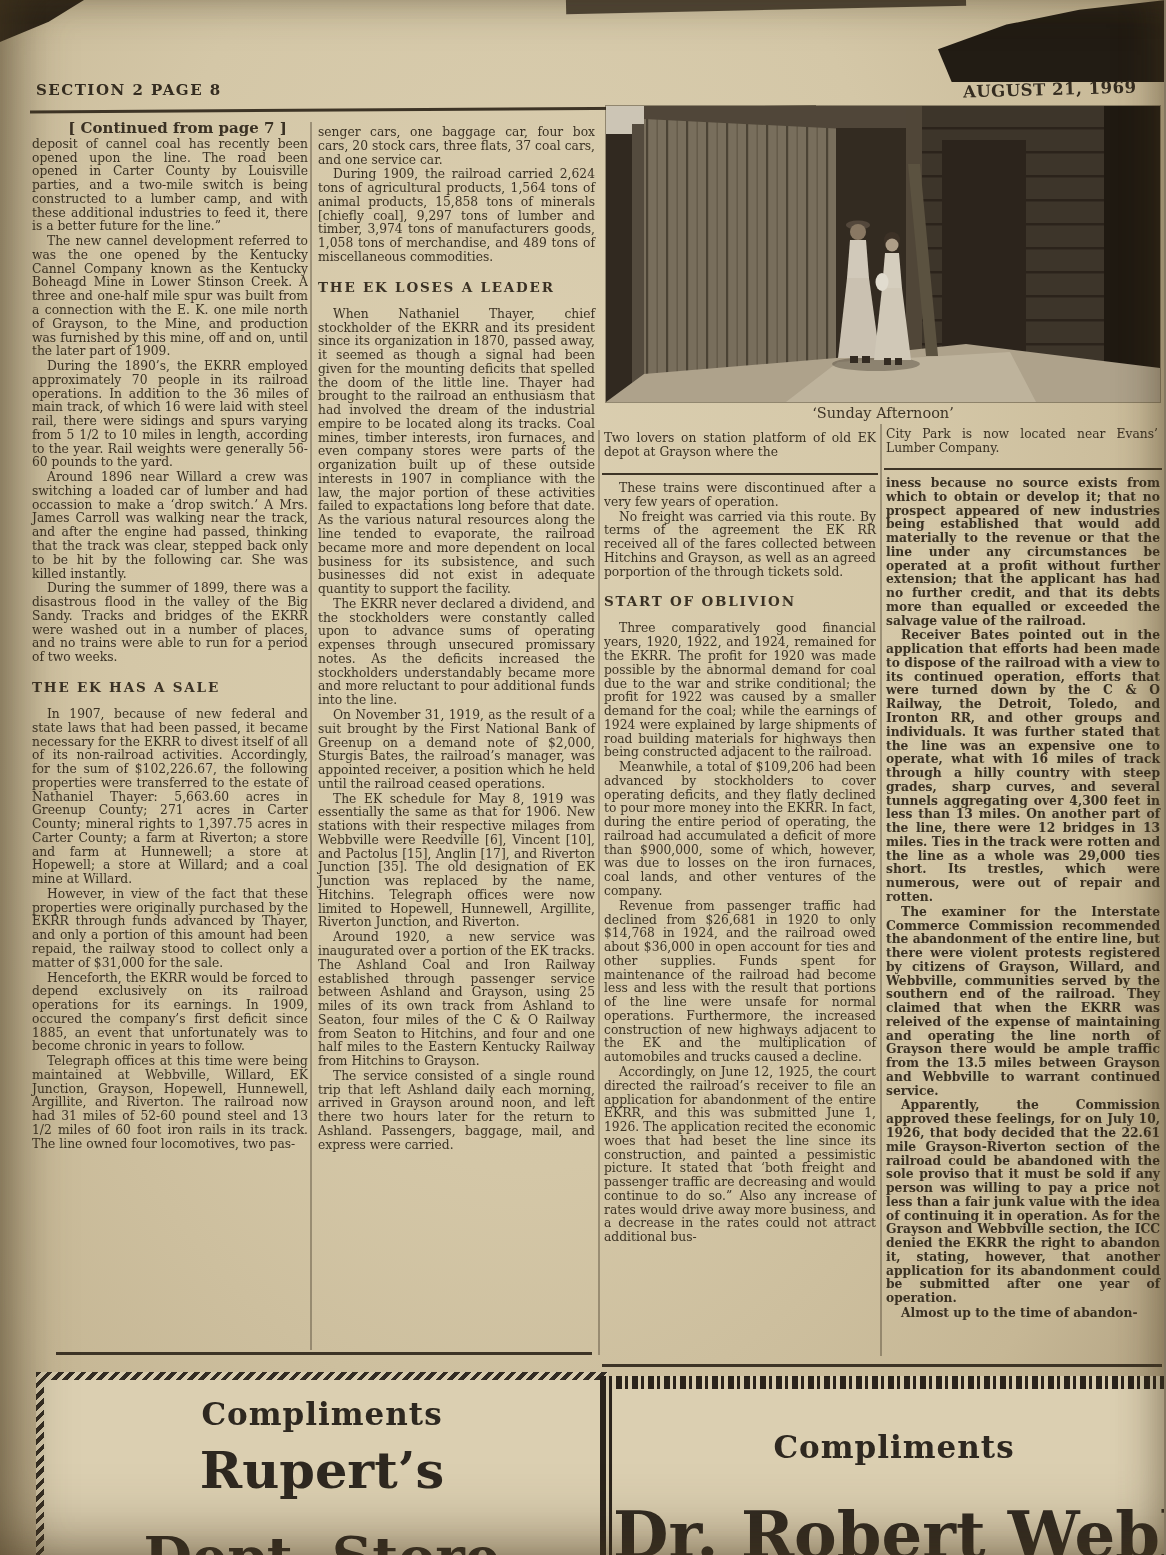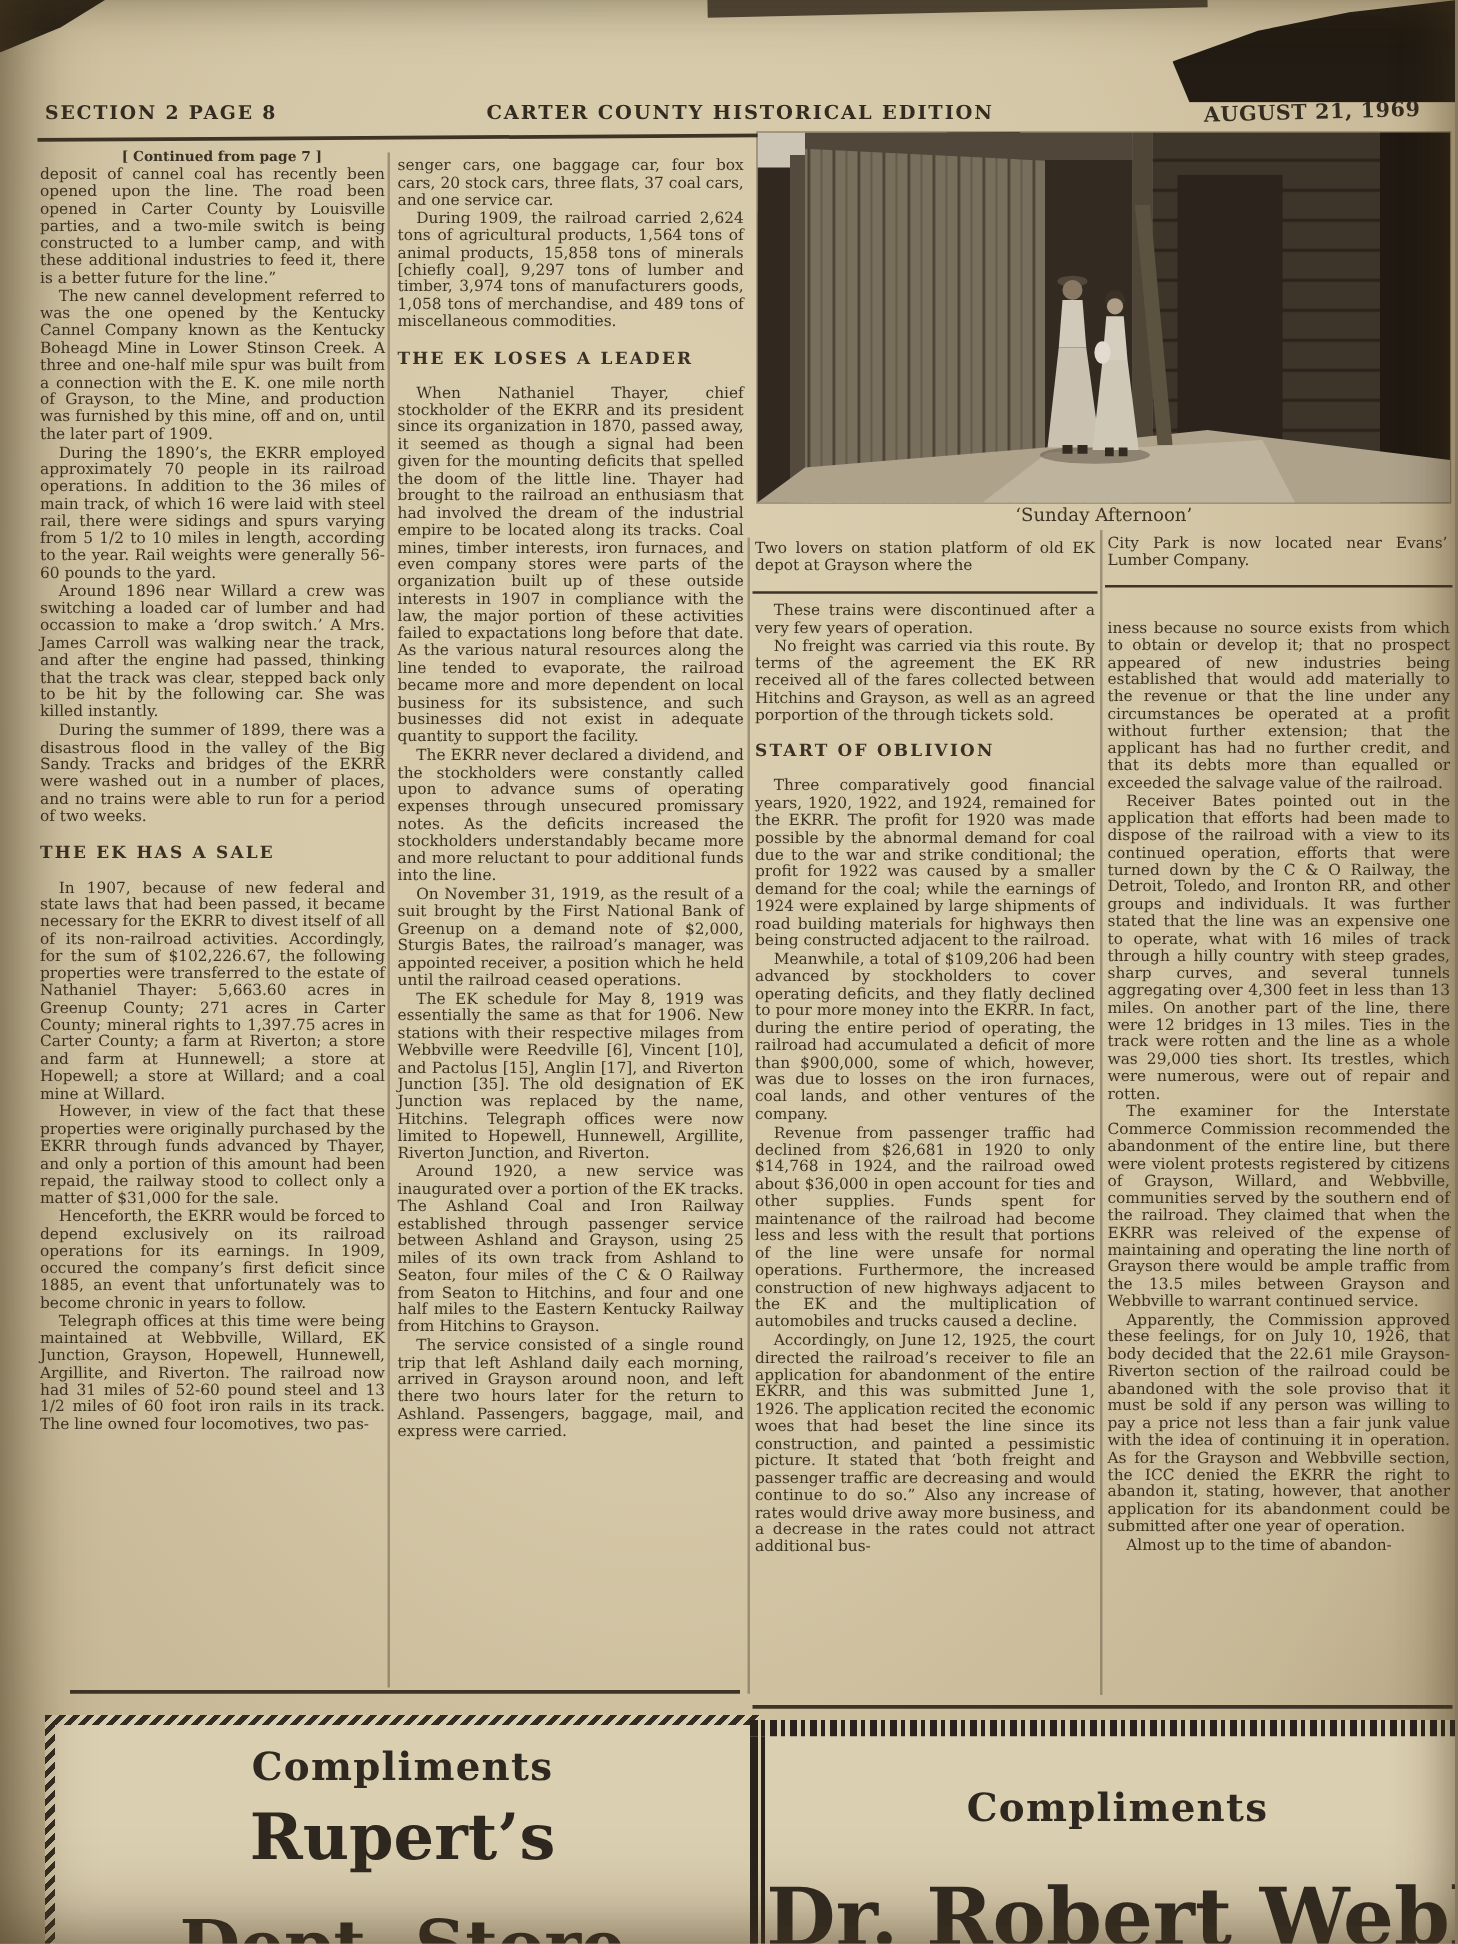--- a/index.html
+++ b/index.html
@@ -39,25 +39,25 @@
   #v1{left:310px;top:122px;height:1228px;}
   #v2{left:598px;top:430px;height:925px;}
   #v3{left:880px;top:424px;height:932px;}
   
   .col{position:absolute;text-align:justify;font-size:12.3px;line-height:1.12;
     color:rgba(44,36,24,.92);text-rendering:optimizeLegibility;}
   .col p{margin:0 0 1px 0;text-indent:15px;}
   .col p.noindent{text-indent:0;}
   .subhead{margin:15px 0 13px;text-align:left;font-size:13.5px;font-weight:bold;
     letter-spacing:1.8px;text-indent:0;}
-  .continued{text-align:center;font-weight:bold;font-size:11px;margin:0 0 9px;text-indent:0;}
+  .continued{text-align:center;font-weight:bold;font-size:15px;margin:0 0 9px;text-indent:0;}
   #col1{left:32px;top:120px;width:276px;}
   #col2{left:318px;top:126px;width:277px;}
   #col3{left:604px;top:482px;width:272px;}
-  #col4{left:886px;top:496px;width:274px;}
+  #col4{left:886px;top:476px;width:274px;font-weight:bold;}
   
   .photo-wrap{position:absolute;left:606px;top:106px;width:554px;height:296px;
     box-shadow:0 0 0 1px rgba(40,32,20,.4);}
   .photo-wrap svg{display:block;width:100%;height:100%;}
   .photo-caption-title{position:absolute;left:606px;top:405px;width:554px;text-align:center;
     font-size:14.5px;color:rgba(44,36,24,.9);}
   .caption-col{position:absolute;font-size:12.3px;line-height:1.16;text-align:justify;
     color:rgba(44,36,24,.92);}
   #caption-left{left:604px;top:431px;width:272px;}
   #caption-right{left:886px;top:427px;width:272px;}
@@ -80,21 +80,20 @@
 <body>
 
 <div class="page">
 
   <div class="shadow-tl"></div>
   <div class="shadow-top"></div>
   <div class="shadow-tr"></div>
 
   <div class="masthead">
     <span class="mh-left">SECTION 2  PAGE 8</span>
-    <span class="mh-center">CARTER COUNTY HISTORICAL EDITION</span>
     <span class="mh-right">AUGUST 21, 1969</span>
   </div>
   <div class="rule" id="rule-header"></div>
 
   <div class="photo-wrap">
     <svg viewBox="0 0 554 296" preserveAspectRatio="none">
       <defs>
         <pattern id="planks" width="20" height="296" patternUnits="userSpaceOnUse">
           <rect width="20" height="296" fill="#78705f"></rect>
           <rect x="0" width="2.2" height="296" fill="#453f33"></rect>

